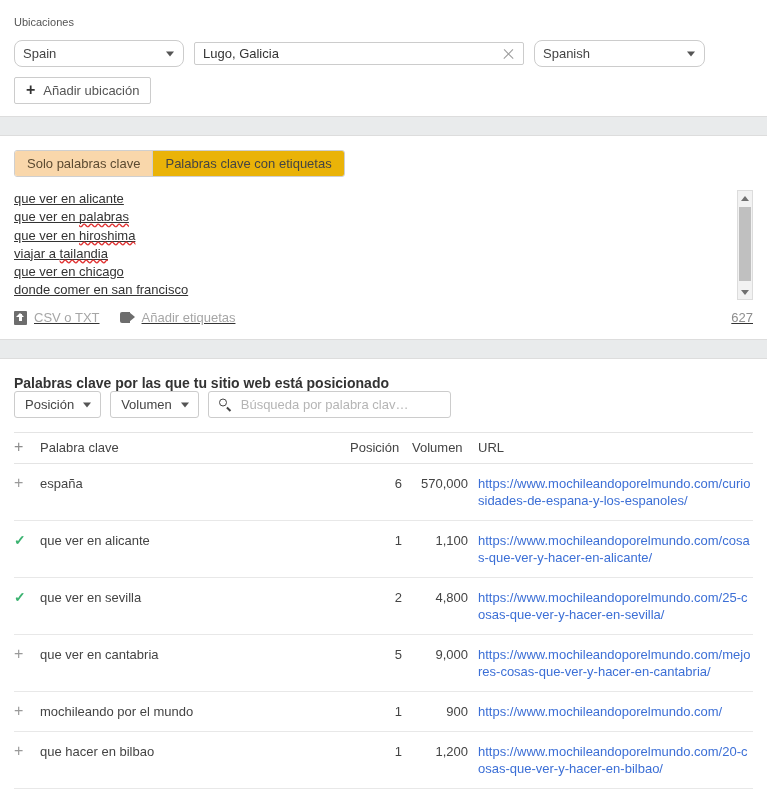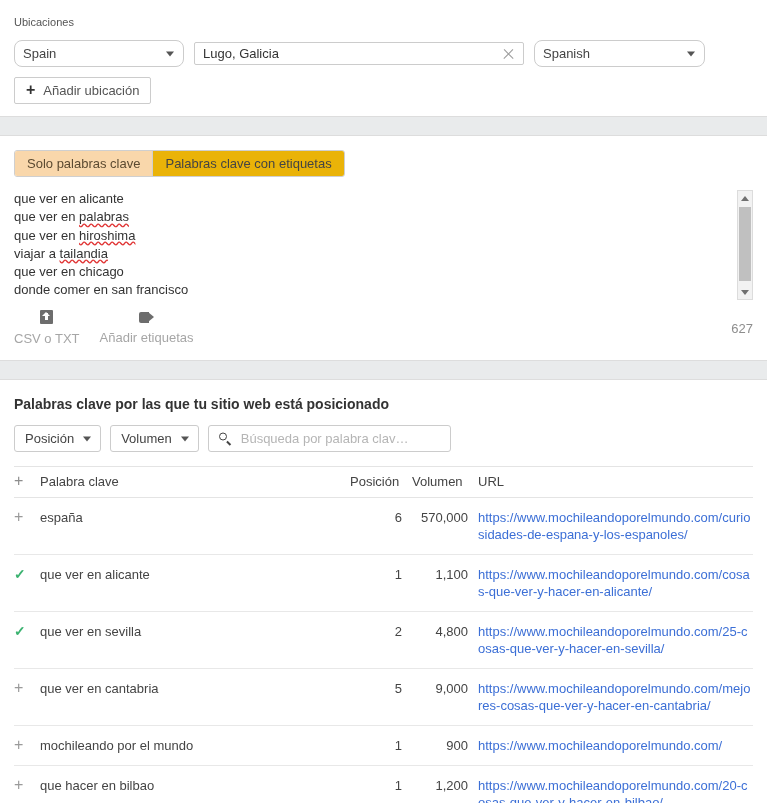--- a/index.html
+++ b/index.html
@@ -117,20 +117,21 @@
     height: 20px;
     background: #e9ebec;
     border-top: 1px solid #dddddd;
     border-bottom: 1px solid #dddddd;
   }
 
   
   .keywords-section {
     padding: 14px 14px 0 14px;
     background: #ffffff;
+    text-decoration: underline;
   }
   .tabs {
     display: inline-flex;
     border: 1px solid #cfcfcf;
     border-radius: 3px;
     overflow: hidden;
     height: 27px;
   }
   .tab {
     display: flex;
@@ -206,21 +207,20 @@
     padding-bottom: 14px;
   }
   .kw-action {
     display: inline-flex;
     align-items: center;
     gap: 7px;
     margin-right: 20px;
     font-size: 13px;
     color: #a6a6a6;
     cursor: pointer;
-    flex-direction: column;
   }
   .upload-icon {
     width: 13px; height: 14px;
     background: #6d6d6d;
     border-radius: 1px;
     position: relative;
     flex: none;
   }
   .upload-icon:before {
     content: "";
@@ -268,21 +268,20 @@
 
   
   .ranked-section {
     padding: 16px 14px 0 14px;
     background: #ffffff;
   }
   .ranked-title {
     font-size: 14px;
     font-weight: bold;
     color: #333333;
-    margin-bottom: 13px;
   }
   .filter-row {
     display: flex;
     align-items: center;
     gap: 9px;
     margin-bottom: 14px;
   }
   .filter-btn {
     position: relative;
     display: inline-flex;

